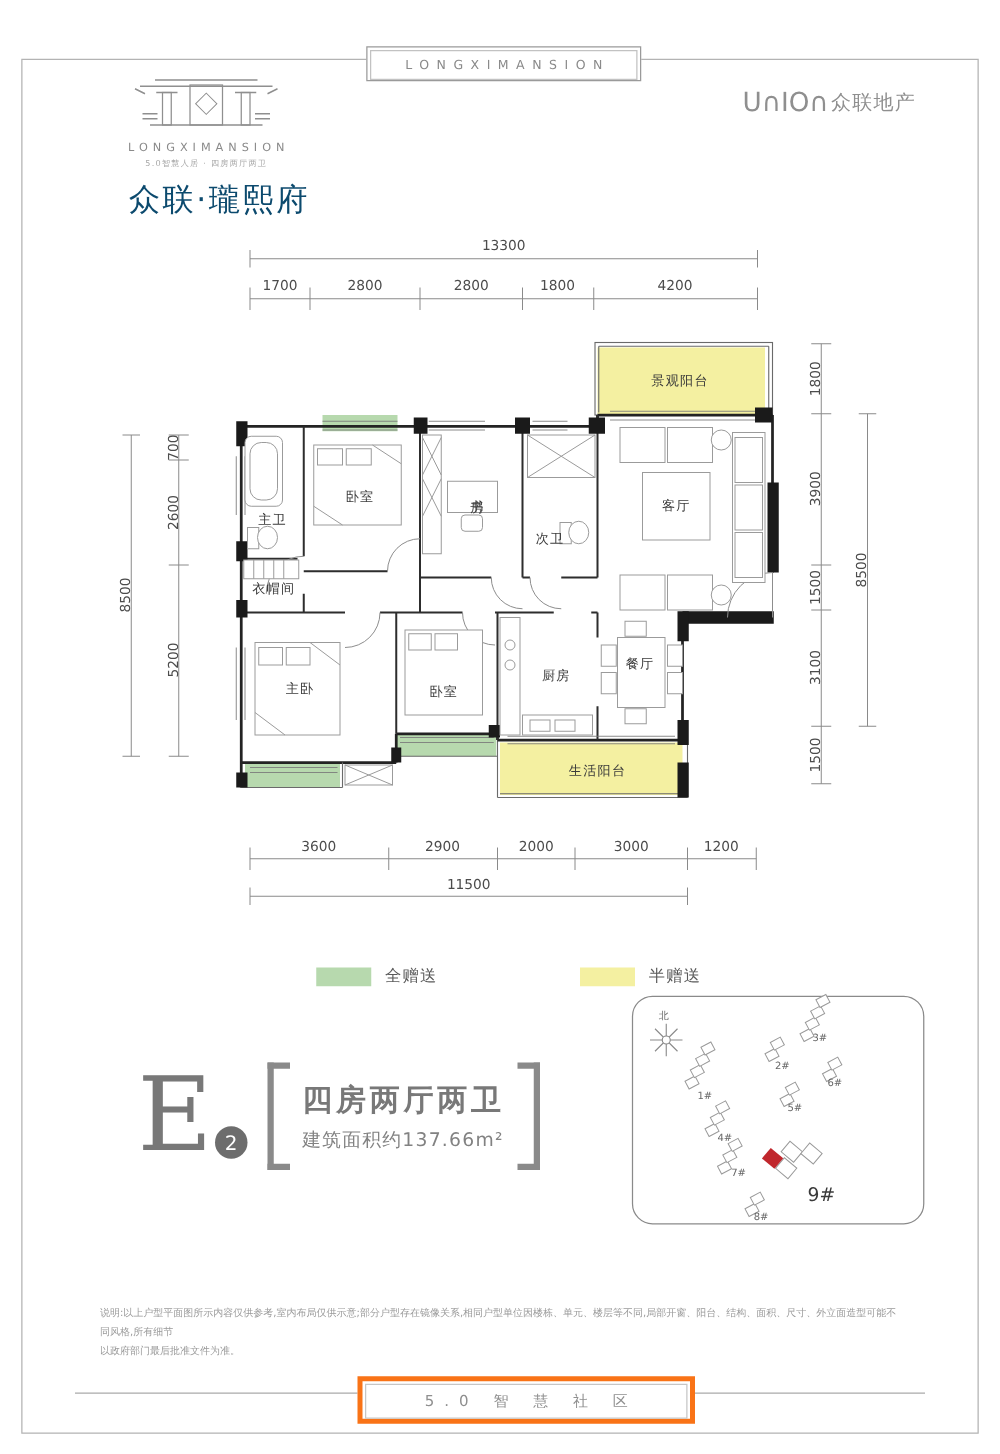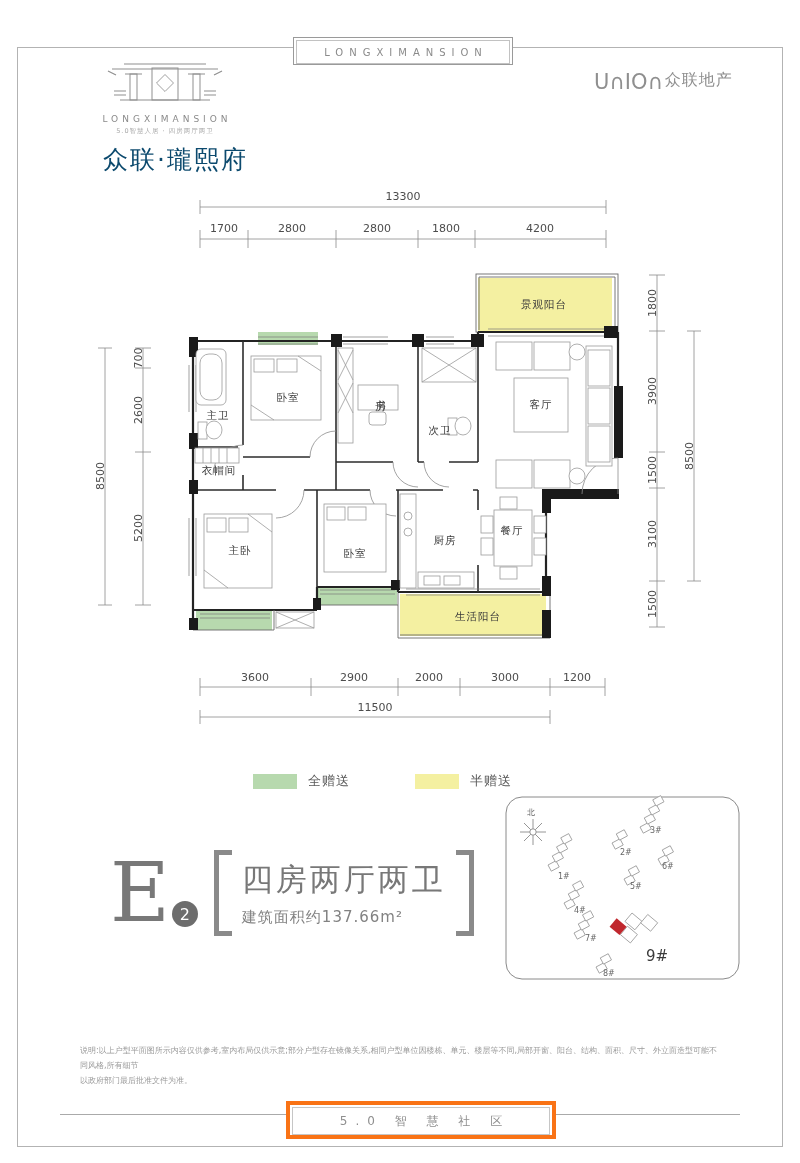--- a/index.html
+++ b/index.html
@@ -8,40 +8,40 @@
   
   .page-border{left:17px;top:47px;width:764px;height:1098px;border:1px solid #b3b3b3;}
   .banner-box{left:293px;top:37px;width:214px;height:22px;background:#fff;border:1px solid #9a9a9a;padding:2px;z-index:3;}
   .banner-inner{border:1px solid #c2c2c2;height:100%;display:flex;align-items:center;justify-content:center;
     font-size:10px;letter-spacing:6px;color:#8a8a8a;padding-left:6px;}
   
   .logo-block{left:82px;top:55px;width:166px;text-align:center;color:#8a8a8a;}
   .logo-en{font-size:9px;letter-spacing:4px;margin-top:3px;padding-left:4px;}
   .logo-tagline{font-size:6.5px;letter-spacing:1px;color:#a8a8a8;margin-top:3px;}
   .logo-cn{font-size:25px;letter-spacing:2px;color:#0c4a6e;margin-top:7px;text-align:right;}
-  .dev-logo{left:594px;top:70px;display:flex;color:#8f8f8f;}
+  .dev-logo{left:594px;top:70px;display:flex;align-items:center;color:#8f8f8f;}
   .dev-mark{font-size:21px;letter-spacing:0px;font-weight:400;}
   .dev-name{font-size:16px;letter-spacing:1px;margin-left:2px;}
   
-  .legend{left:253px;top:772px;display:flex;gap:65px;align-items:center;}
+  .legend{left:253px;top:772px;display:flex;gap:114px;align-items:center;}
   .legend-item{display:flex;align-items:center;}
   .legend-swatch{width:44px;height:15px;margin-right:11px;}
   .sw-full{background:#b7d9ae;}
   .sw-half{background:#f4f0a1;}
   .legend-label{font-size:13px;color:#5a5a5a;letter-spacing:1px;}
   
   .unit-block{left:110px;top:850px;display:flex;align-items:center;color:#787878;}
   .unit-letter{font-family:"DejaVu Serif",serif;font-size:82px;line-height:1;}
   .unit-num{width:26px;height:26px;border-radius:50%;background:#6d6d6d;color:#fff;font-size:16px;
     display:flex;align-items:center;justify-content:center;align-self:flex-end;margin:0 0 9px 2px;}
   .bracket{width:13px;height:76px;}
   .bracket.open{border-left:5px solid #8a8a8a;border-top:5px solid #8a8a8a;border-bottom:5px solid #8a8a8a;margin:0 10px 0 16px;}
   .bracket.close{border-right:5px solid #8a8a8a;border-top:5px solid #8a8a8a;border-bottom:5px solid #8a8a8a;margin-left:10px;}
   .unit-texts{display:flex;flex-direction:column;justify-content:center;}
-  .unit-layout{font-size:31px;letter-spacing:3px;color:#787878;}
+  .unit-layout{font-size:24px;letter-spacing:3px;color:#787878;font-weight:bold;}
   .unit-area{font-size:15px;letter-spacing:1px;color:#828282;margin-top:7px;}
   
   .disclaimer{left:80px;top:1043px;width:640px;text-align:left;font-size:8px;color:#9a9a9a;line-height:1.9;}
   .footer-line{border-top:1px solid #aaa;height:0;top:1114px;}
   .footer-box{left:286px;top:1101px;width:258px;height:26px;border:4px solid #f97316;padding:2px;background:#fff;}
   .footer-inner{border:1px solid #c6c6c6;height:100%;display:flex;align-items:center;justify-content:center;
     font-size:12px;letter-spacing:8px;color:#8f8f8f;padding-left:8px;}
   
   svg text{font-family:"DejaVu Sans",sans-serif;}
   .dl{stroke:#8a8a8a;stroke-width:0.8;fill:none;}

